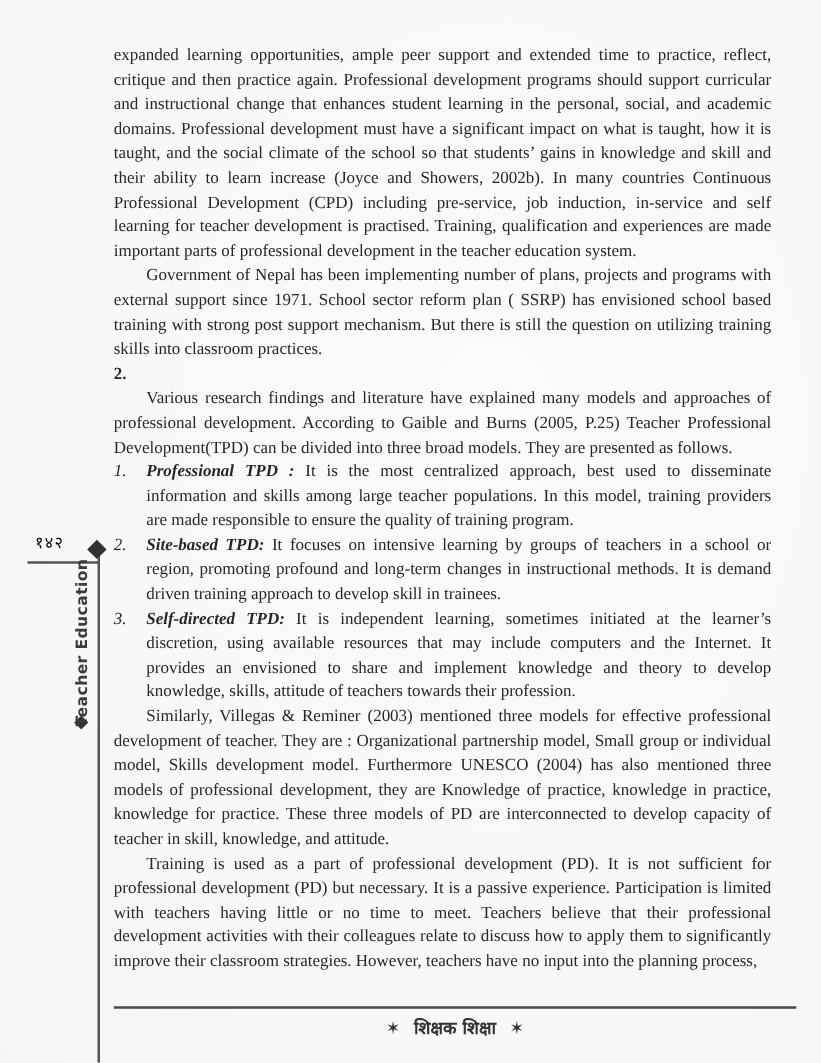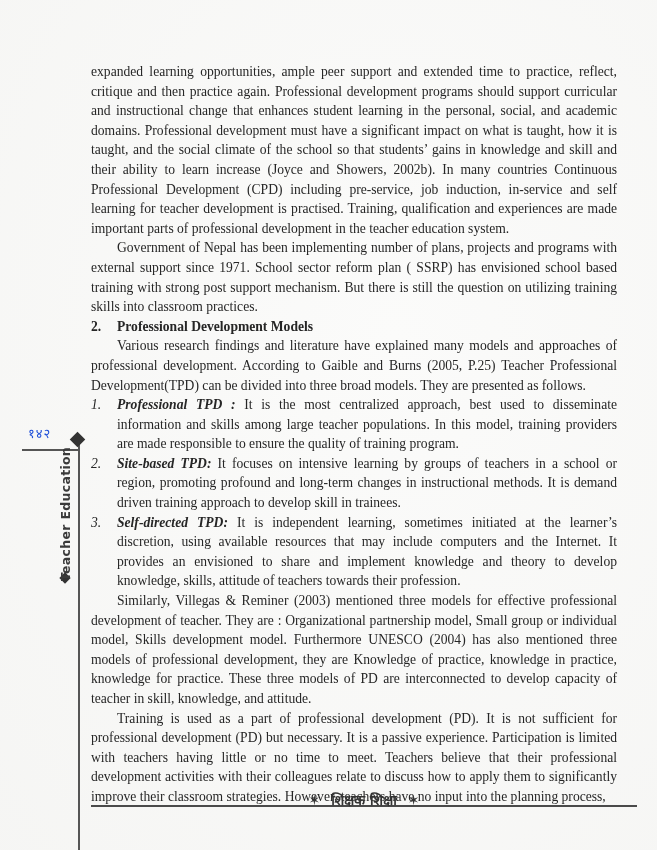--- a/index.html
+++ b/index.html
@@ -11,79 +11,77 @@
   }
   .page-shade {
     position:absolute; inset:0;
     background: radial-gradient(ellipse at 60% 40%, rgba(255,255,255,0.0) 0%, rgba(235,235,232,0.35) 100%);
     pointer-events:none;
   }
   .content {
     position:absolute; left:91px; top:34px; width:526px;
     font-size:13.6px; line-height:19.6px;
     text-align:justify;
-    margin-top:28px;
   }
   .content p { margin:0; }
   .indent { text-indent:26px; }
   .heading {
     font-weight:bold; margin:0; display:flex;
   }
   .heading .num { width:26px; flex:none; }
   .list-item { display:flex; margin:0; }
   .list-item .num { width:26px; flex:none; font-style:italic; }
   .list-item .body { flex:1; text-align:justify; }
   .term { font-weight:bold; font-style:italic; }
 
   .side-vline {
     position:absolute; left:78px; top:443px; width:2px; height:407px; background:#555;
   }
   .side-hline {
     position:absolute; left:22px; top:449px; width:57px; height:2px; background:#555;
   }
   .page-number {
     position:absolute; left:28px; top:424px; font-size:13px;
-    font-family:"DejaVu Sans", sans-serif; color:#1d4ed8; letter-spacing:1px;
+    font-family:"DejaVu Sans", sans-serif; color:#000000; letter-spacing:1px;
   }
   .diamond-top {
     position:absolute; left:72px; top:434px; width:11px; height:11px;
     background:#333; transform:rotate(45deg);
   }
   .diamond-low {
     position:absolute; left:61px; top:574px; width:8px; height:8px;
     background:#333; transform:rotate(45deg);
   }
   .side-label {
     position:absolute; left:65px; top:514px;
     transform:translate(-50%,-50%) rotate(-90deg);
     white-space:nowrap;
     font-family:"DejaVu Sans", sans-serif; font-weight:bold;
     font-size:12.5px; color:#3a3a3a; letter-spacing:0.3px;
   }
   .footer-rule {
     position:absolute; left:91px; top:805px; width:546px; height:2px; background:#4a4a4a;
   }
   .footer-text {
-    position:absolute; left:91px; top:790px; width:546px; text-align:center;
+    position:absolute; left:91px; top:812px; width:546px; text-align:center;
     font-family:"DejaVu Sans", sans-serif; font-weight:bold; font-size:14px; color:#333;
   }
   .footer-text .star { font-size:14px; margin:0 6px; }
 </style>
 </head>
 <body>
 
 <div class="page-shade"></div>
 
 <div class="content">
   <p>expanded learning opportunities, ample peer support and extended time to practice, reflect, critique and then practice again. Professional development programs should support curricular and instructional change that enhances student learning in the personal, social, and academic domains. Professional development must have a significant impact on what is taught, how it is taught, and the social climate of the school so that students’ gains in knowledge and skill and their ability to learn increase (Joyce and Showers, 2002b). In many countries Continuous Professional Development (CPD) including pre-service, job induction, in-service and self learning for teacher development is practised. Training, qualification and experiences are made important parts of professional development in the teacher education system.</p>
   <p class="indent">Government of Nepal has been implementing number of plans, projects and programs with external support since 1971. School sector reform plan ( SSRP) has envisioned school based training with strong post support mechanism. But there is still the question on utilizing training skills into classroom practices.</p>
 
   <div class="heading">
     <span class="num">2.</span>
-    <span>Professional Development Models</span>
   </div>
 
   <p class="indent">Various research findings and literature have explained many models and approaches of professional development. According to Gaible and Burns (2005, P.25) Teacher Professional Development(TPD) can be divided into three broad models. They are presented as follows.</p>
 
   <div class="list-item">
     <span class="num">1.</span>
     <span class="body">
       <span class="term">Professional TPD :</span><span> It is the most centralized approach, best used to disseminate information and skills among large teacher populations. In this model, training providers are made responsible to ensure the quality of training program.</span>
     </span>
   </div>

